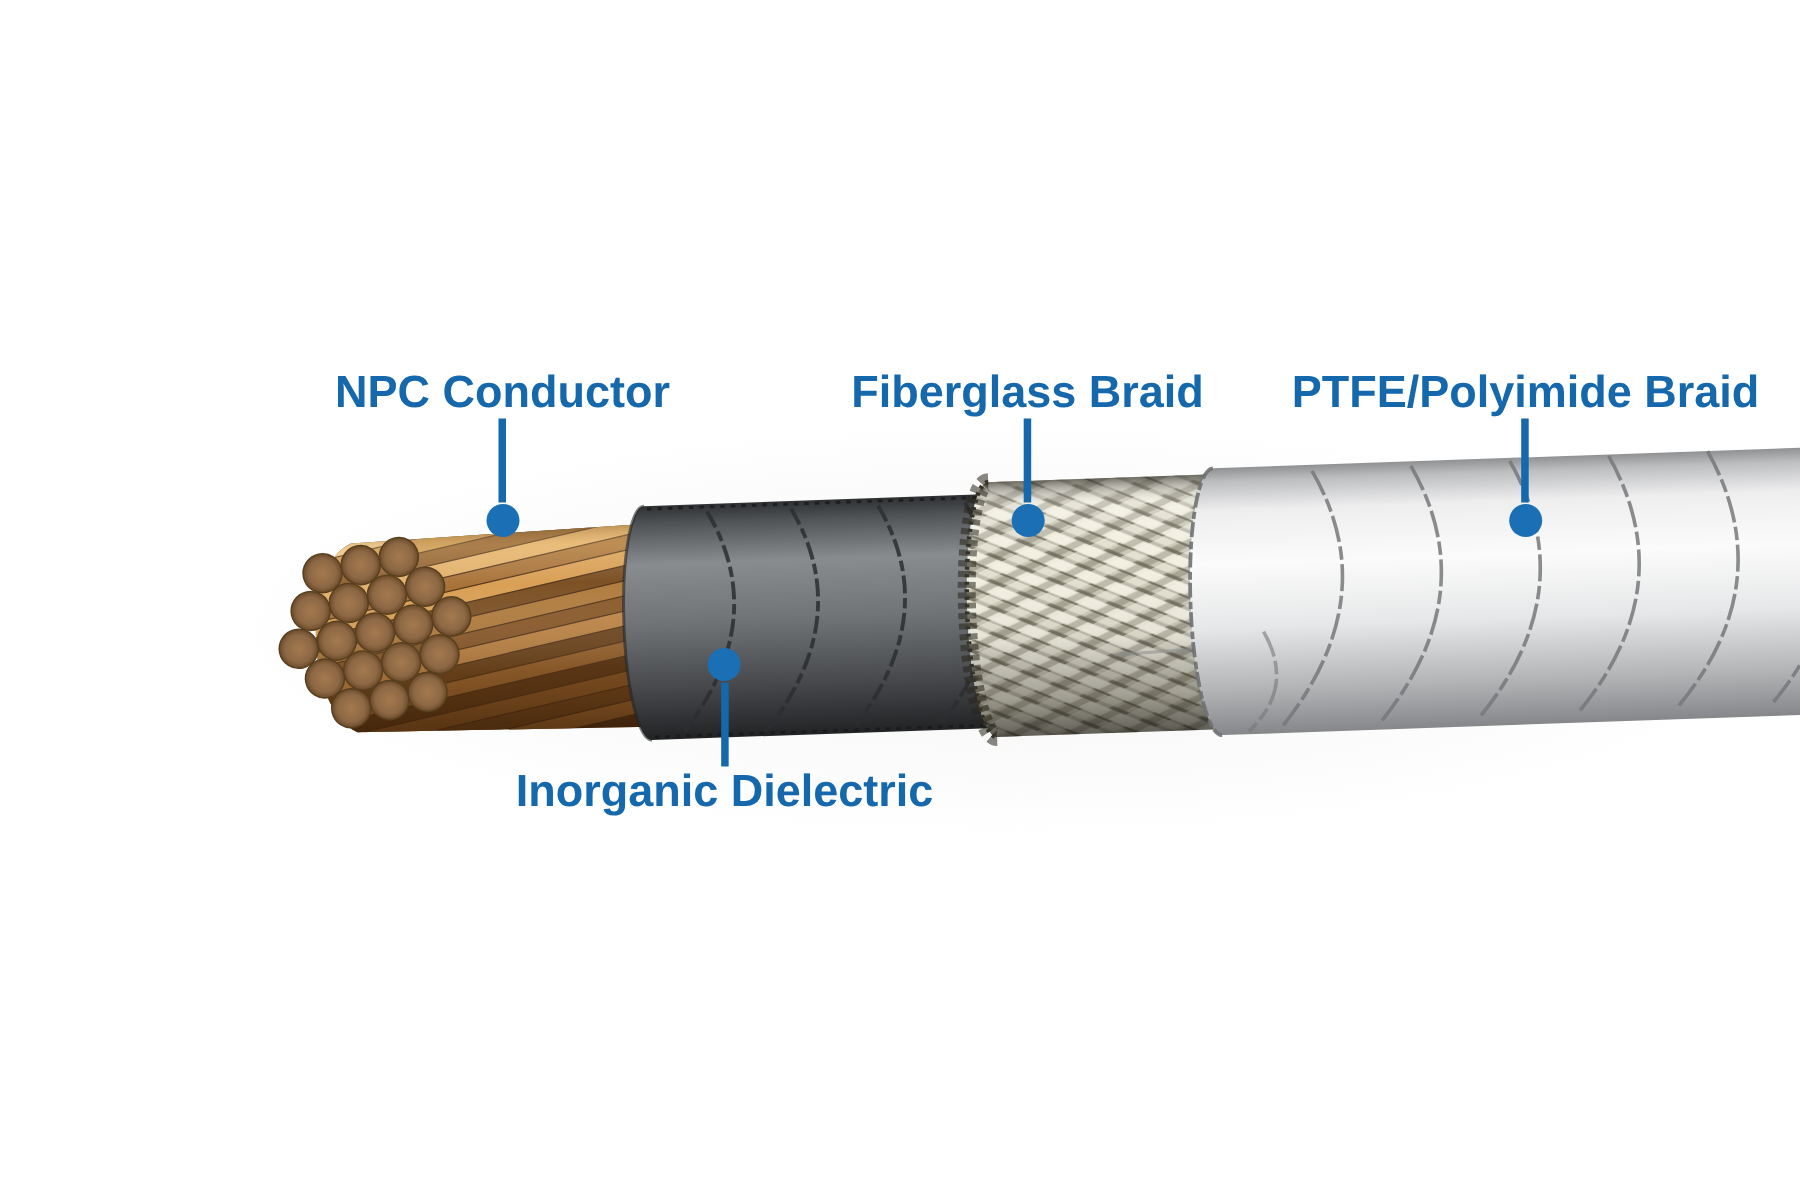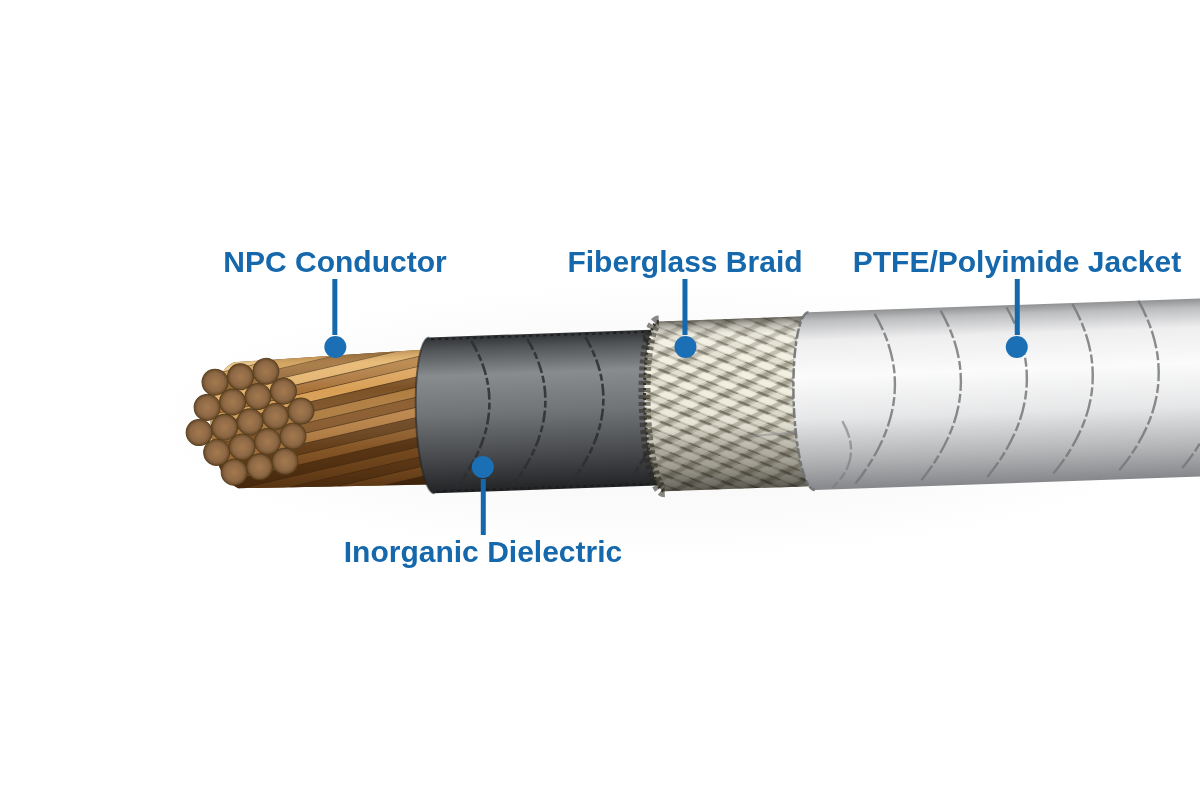--- a/index.html
+++ b/index.html
@@ -29,21 +29,21 @@
   }
   .co-label{
     font-size:30px;font-weight:bold;line-height:32px;
     color:var(--blue);white-space:nowrap;
   }
   .co-line{width:5px;height:56px;background:var(--blue);margin:1px 0;}
   .co-dot{width:22px;height:22px;border-radius:50%;background:var(--dot);}
   #co-npc{left:335px;top:246px;}
   #co-fib{left:685px;top:246px;}
   #co-ptfe{left:1017px;top:246px;}
-  #co-diel{left:483px;top:456px;text-align:right;}
+  #co-diel{left:483px;top:432px;text-align:right;}
 </style>
 </head>
 <body>
 
 <div class="stage">
   <div class="halo"></div>
 
   <svg class="cable-svg" viewBox="0 0 1200 800">
     <defs>
       <linearGradient id="dielGrad" x1="0" y1="342" x2="0" y2="498" gradientUnits="userSpaceOnUse">
@@ -184,21 +184,21 @@
     <div class="co-dot"></div>
   </div>
 
   <div class="callout" id="co-fib">
     <div class="co-label">Fiberglass Braid</div>
     <div class="co-line"></div>
     <div class="co-dot"></div>
   </div>
 
   <div class="callout" id="co-ptfe">
-    <div class="co-label">PTFE/Polyimide Jacket</div>
+    <div class="co-label">PTFE/Polyimide Braid</div>
     <div class="co-line"></div>
     <div class="co-dot"></div>
   </div>
 
   <div class="callout" id="co-diel">
     <div class="co-dot"></div>
     <div class="co-line"></div>
     <div class="co-label">Inorganic Dielectric</div>
   </div>
 </div>

